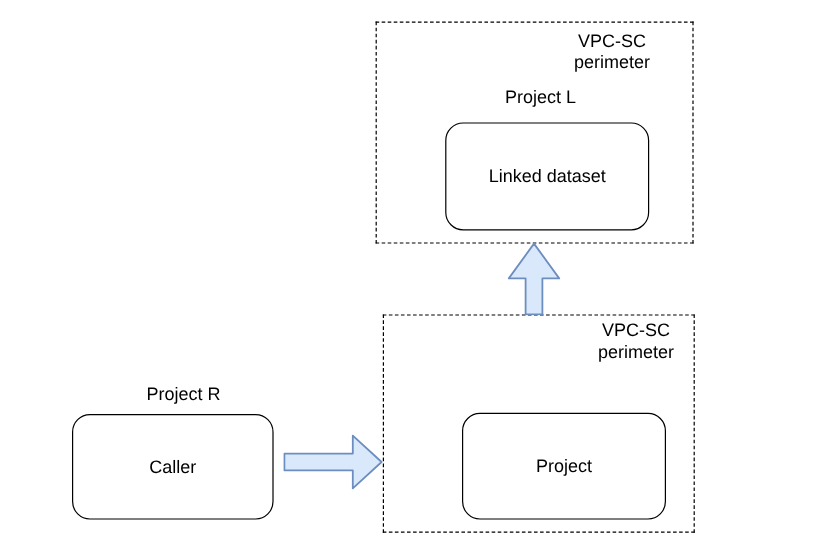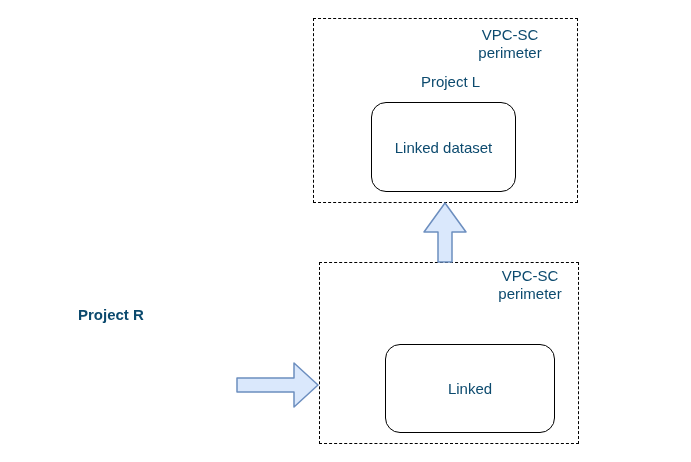--- a/index.html
+++ b/index.html
@@ -7,21 +7,21 @@
     padding: 0;
     background: #ffffff;
   }
   .canvas {
     position: relative;
     width: 691px;
     height: 462px;
     background: #ffffff;
     font-family: "Liberation Sans", "DejaVu Sans", sans-serif;
     font-size: 15px;
-    color: #0c4a6e;
+    color: #000000;
     overflow: hidden;
   }
   .perimeter {
     position: absolute;
     border: 1.5px dashed #000000;
     background: transparent;
     box-sizing: border-box;
   }
   .perimeter-top {
     left: 313px;
@@ -75,46 +75,45 @@
     background: #ffffff;
     display: flex;
     align-items: center;
     justify-content: center;
     box-sizing: border-box;
     white-space: nowrap;
   }
   .node-linked-dataset {
     left: 57px;
     top: 83px;
-    width: 145px;
+    width: 170px;
     height: 90px;
   }
   .node-listing {
     left: 65px;
     top: 81px;
     width: 170px;
     height: 89px;
   }
   .node-caller {
     position: absolute;
     left: 60px;
     top: 345px;
     width: 168px;
     height: 88px;
   }
   .project-label-caller {
     position: absolute;
     left: 60px;
-    top: 306px;
+    top: 320px;
     width: 168px;
-    text-align: left;
+    text-align: center;
     padding-left: 18px;
     box-sizing: border-box;
     white-space: nowrap;
-    font-weight: bold;
   }
   .arrow-svg {
     position: absolute;
     display: block;
   }
   .arrow-right {
     left: 236px;
     top: 361px;
   }
   .arrow-up {
@@ -137,25 +136,28 @@
       <span>Linked dataset</span>
     </div>
   </div>
 
   <div class="perimeter perimeter-bottom">
     <div class="perimeter-label">
       <span>VPC-SC</span>
       <span>perimeter</span>
     </div>
     <div class="node node-listing">
-      <span>Linked</span>
+      <span>Project</span>
     </div>
   </div>
 
   <div class="project-label-caller">Project R</div>
+  <div class="node node-caller">
+    <span>Caller</span>
+  </div>
 
   <svg class="arrow-svg arrow-right" width="84" height="48" viewBox="0 0 84 48">
     <polygon points="1,17 58,17 58,2 82,24 58,46 58,31 1,31" stroke-width="1.5" stroke-linejoin="round" fill="#dae8fc" stroke="#6c8ebf"></polygon>
   </svg>
 
   <svg class="arrow-svg arrow-up" width="46" height="61" viewBox="0 0 46 61">
     <polygon points="23,1 44,30 30,30 30,60 16,60 16,30 2,30" stroke-width="1.5" stroke-linejoin="round" fill="#dae8fc" stroke="#6c8ebf"></polygon>
   </svg>
 
 </div>

